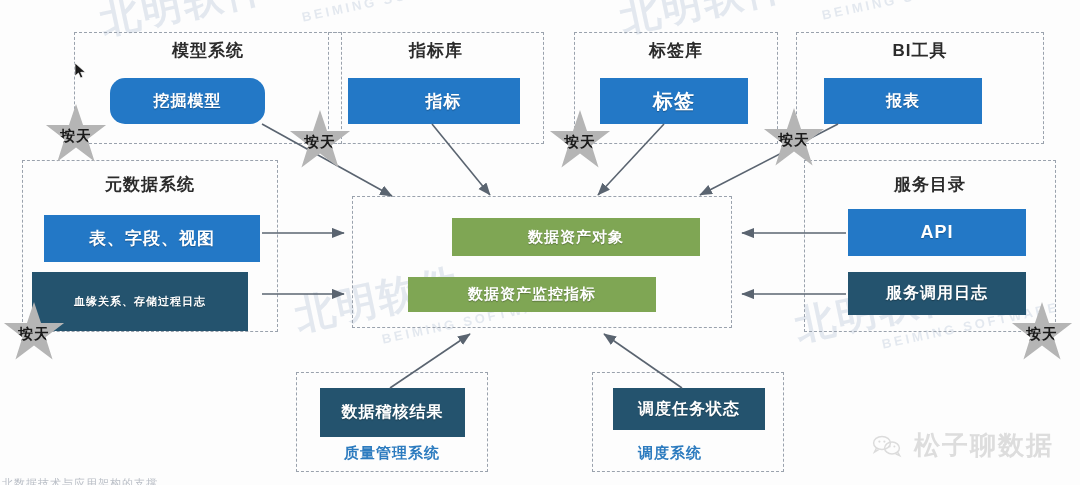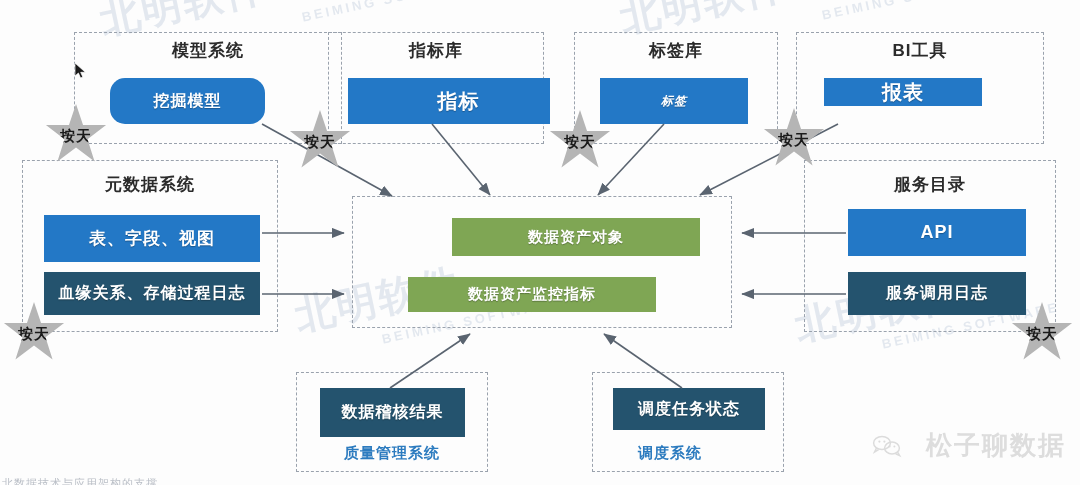--- a/index.html
+++ b/index.html
@@ -78,21 +78,21 @@
     color:#2c7bbf;
     letter-spacing:1px;
   }
 
   
   #arrows{position:absolute;left:0;top:0;width:1080px;height:485px;pointer-events:none;}
 
   
   .logo{
     position:absolute;
-    display:flex;align-items:center;gap:24px;
+    display:flex;align-items:center;gap:12px;
     color:#dcdcdc;
   }
   .logo .txt{font-size:26px;font-weight:700;letter-spacing:2px;color:#dddddd;}
 
   .cutoff{
     position:absolute;
     font-size:11px;
     color:#b9bec6;
     white-space:nowrap;
     letter-spacing:1px;
@@ -131,37 +131,37 @@
   </div>
 
   <div class="group" style="left:74px;top:32px;width:268px;height:112px;">
     <div class="group-title" style="top:6px;">模型系统</div>
   </div>
   <div class="node blue" style="left:110px;top:78px;width:155px;height:46px;font-size:16px;border-radius:15px;">挖掘模型</div>
 
   <div class="group" style="left:328px;top:32px;width:216px;height:112px;">
     <div class="group-title" style="top:6px;">指标库</div>
   </div>
-  <div class="node blue" style="left:348px;top:78px;width:202px;height:46px;font-size:20px;padding-left:19px;">指标</div>
+  <div class="node blue" style="left:348px;top:78px;width:172px;height:46px;font-size:17px;padding-left:19px;">指标</div>
 
   <div class="group" style="left:574px;top:32px;width:204px;height:112px;">
     <div class="group-title" style="top:6px;">标签库</div>
   </div>
-  <div class="node blue" style="left:600px;top:78px;width:148px;height:46px;font-size:12px;font-style:italic;">标签</div>
+  <div class="node blue" style="left:600px;top:78px;width:148px;height:46px;font-size:20px;">标签</div>
 
   <div class="group" style="left:796px;top:32px;width:248px;height:112px;">
     <div class="group-title" style="top:6px;">BI工具</div>
   </div>
-  <div class="node blue" style="left:824px;top:78px;width:158px;height:28px;font-size:20px;text-align:right;">报表</div>
+  <div class="node blue" style="left:824px;top:78px;width:158px;height:46px;font-size:16px;text-align:right;">报表</div>
 
   <div class="group" style="left:22px;top:160px;width:256px;height:172px;">
     <div class="group-title" style="top:12px;">元数据系统</div>
   </div>
   <div class="node blue" style="left:44px;top:209px;width:216px;height:47px;font-size:17px;margin-top:6px;">表、字段、视图</div>
-  <div class="node darkblue" style="left:44px;top:272px;width:216px;height:43px;font-size:16px;">血缘关系、存储过程日志</div>
+  <div class="node darkblue" style="left:32px;top:272px;width:216px;height:59px;font-size:11px;">血缘关系、存储过程日志</div>
 
   <div class="group" style="left:352px;top:196px;width:380px;height:132px;"></div>
   <div class="node green" style="left:408px;top:218px;width:248px;height:38px;font-size:15px;margin-left:44px;">数据资产对象</div>
   <div class="node green" style="left:408px;top:277px;width:248px;height:35px;font-size:15px;">数据资产监控指标</div>
 
   <div class="group" style="left:804px;top:160px;width:252px;height:172px;">
     <div class="group-title" style="top:12px;">服务目录</div>
   </div>
   <div class="node blue" style="left:848px;top:209px;width:178px;height:47px;font-size:18px;">API</div>
   <div class="node darkblue" style="left:848px;top:272px;width:178px;height:43px;font-size:16px;">服务调用日志</div>

